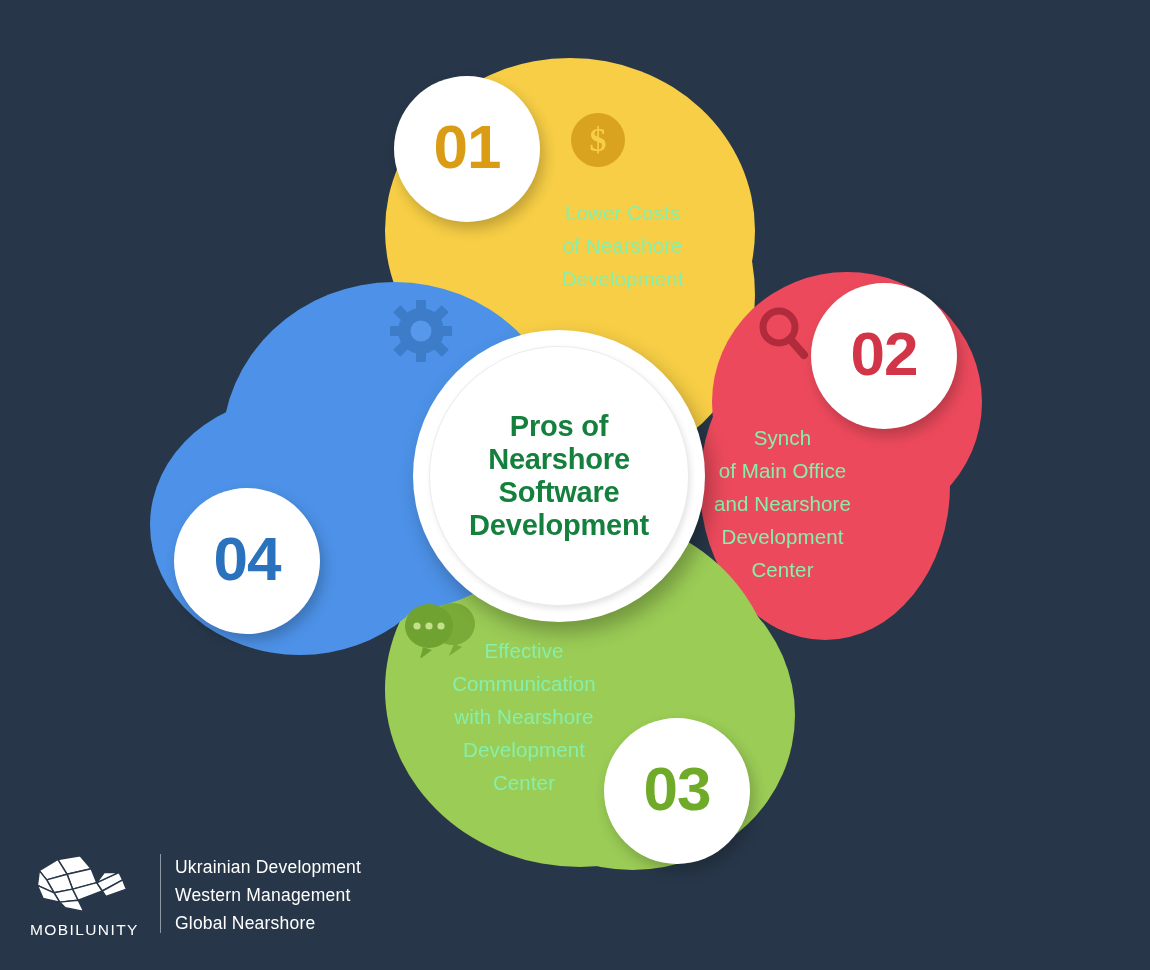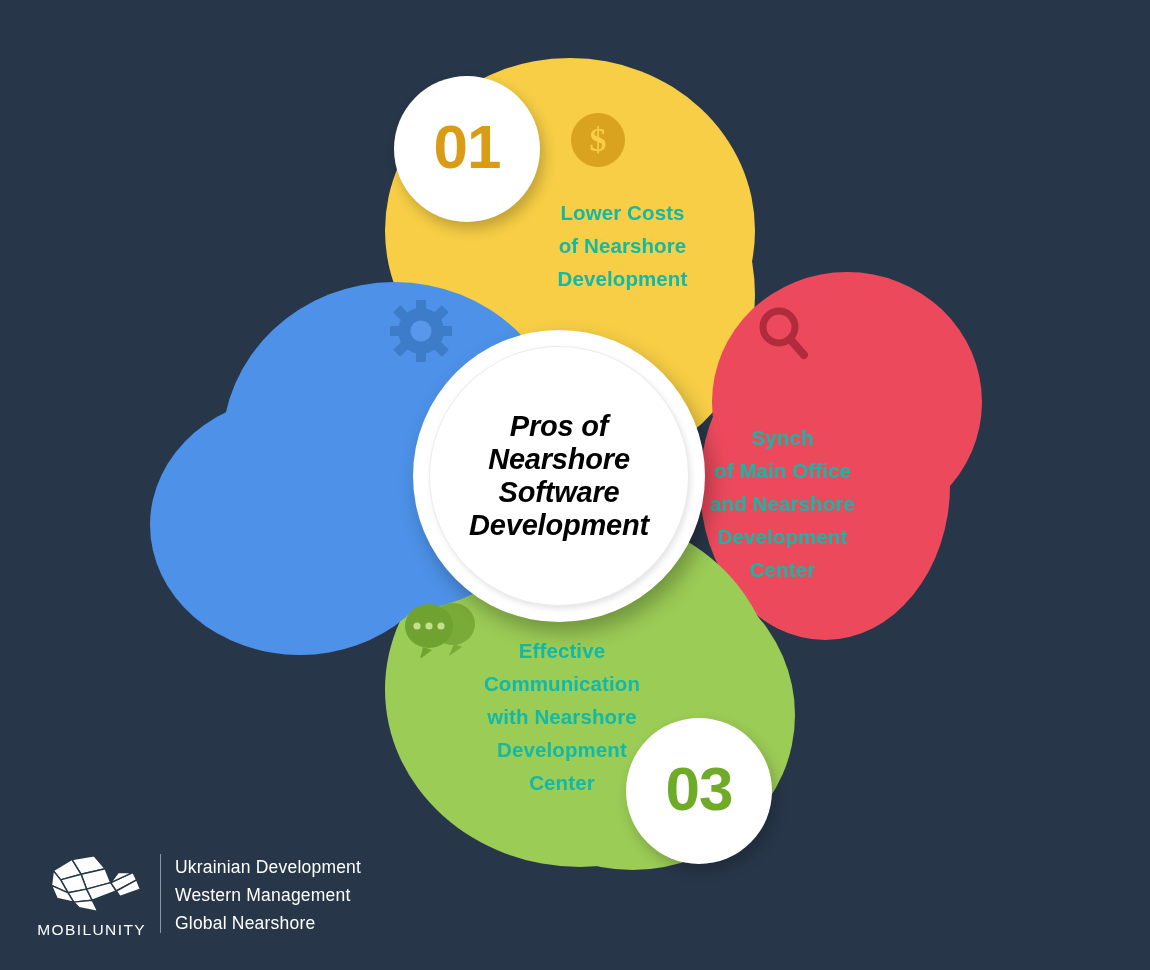--- a/index.html
+++ b/index.html
@@ -22,22 +22,22 @@
     border-radius: 50%;
   }
   .lobe-yellow { background: #f7ce45; }
   .lobe-red    { background: #ec4a5c; }
   .lobe-green  { background: #9bcc56; }
   .lobe-blue   { background: #4d92e8; }
 
   
   .lobe-text {
     position: absolute;
-    color: #14b8a6;
-    font-weight: bold;
+    color: #86efac;
+    font-weight: normal;
     font-size: 20.5px;
     line-height: 33px;
     text-align: center;
     letter-spacing: 0.1px;
     white-space: pre-line;
     z-index: 6;
   }
 
   
   .badge {
@@ -110,21 +110,21 @@
     left: 30px;
     top: 852px;
     display: flex;
     align-items: flex-start;
     z-index: 20;
   }
   #logo-mark-wrap {
     width: 116px;
     display: flex;
     flex-direction: column;
-    align-items: flex-end;
+    align-items: flex-start;
   }
   #logo-wordmark {
     color: #ffffff;
     font-size: 15.5px;
     letter-spacing: 1.4px;
     margin-top: 4px;
     font-family: "Liberation Sans", sans-serif;
   }
   #logo-divider {
     width: 1px;
@@ -204,45 +204,51 @@
   <div class="lobe-text" style="left:505px; top:196px; width:235px;">Lower Costs
 of Nearshore
 Development</div>
 
   <div class="lobe-text" style="left:675px; top:421px; width:215px;">Synch
 of Main Office
 and Nearshore
 Development
 Center</div>
 
-  <div class="lobe-text" style="left:457px; top:634px; width:210px;">Effective
+  <div class="lobe-text" style="left:419px; top:634px; width:210px;">Effective
 Communication
 with Nearshore
 Development
 Center</div>
 
 
   <div id="center-hub">
     <div id="center-hub-inner">
-      <div id="center-title" style="color: #000000; font-style: italic;">Pros of
+      <div id="center-title" style="color: #15803d;">Pros of
 Nearshore
 Software
 Development</div>
     </div>
   </div>
 
   <div class="badge badge-01" style="left:394px; top:76px;">
     <span>01</span>
   </div>
 
-
-  <div class="badge badge-03" style="left:626px; top:718px;">
+  <div class="badge badge-02" style="left:811px; top:283px;">
+    <span>02</span>
+  </div>
+
+  <div class="badge badge-03" style="left:604px; top:718px;">
     <span>03</span>
   </div>
 
+  <div class="badge badge-04" style="left:174px; top:488px;">
+    <span>04</span>
+  </div>
 
   <div id="logo-block">
     <div id="logo-mark-wrap">
       <svg viewBox="0 0 110 70" width="102" height="65">
         <g fill="#ffffff" stroke="#273749" stroke-width="1.6" stroke-linejoin="round">
           <path d="M30 8 L54 4 L66 18 L40 24 Z"></path>
           <path d="M30 8 L40 24 L18 30 L10 20 Z"></path>
           <path d="M40 24 L66 18 L72 33 L46 40 Z"></path>
           <path d="M18 30 L40 24 L46 40 L26 44 Z"></path>
           <path d="M10 20 L18 30 L26 44 L8 36 Z"></path>

